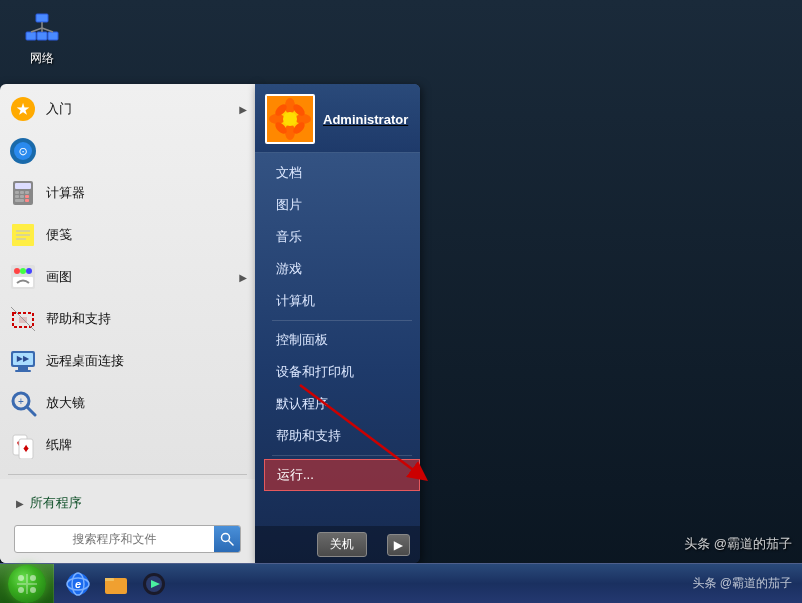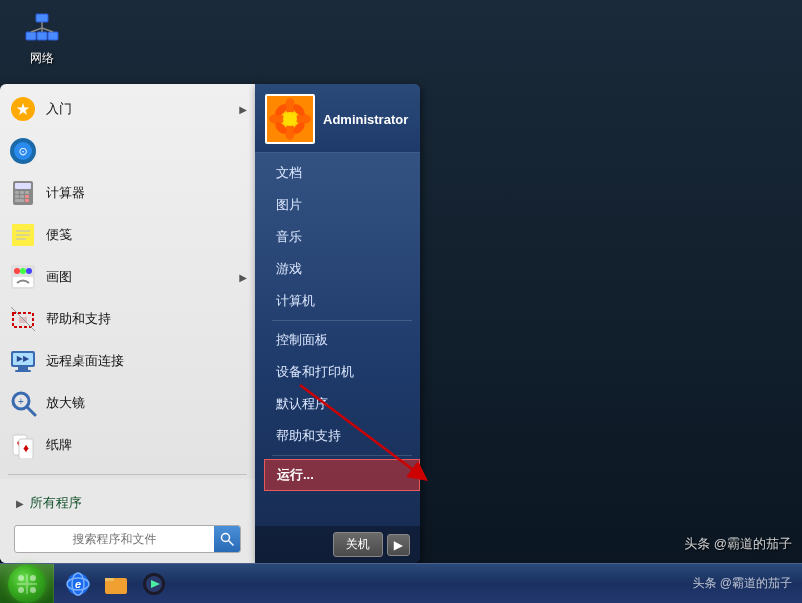--- a/index.html
+++ b/index.html
@@ -169,20 +169,21 @@
       overflow: hidden;
     }
 
     
     .user-section {
       display: flex;
       align-items: center;
       padding: 10px 8px 8px 10px;
       background: linear-gradient(180deg, #2a4a7a 0%, #1e3a6a 100%);
       border-bottom: 1px solid rgba(255,255,255,0.1);
+      text-decoration: underline;
     }
     .user-avatar {
       width: 50px;
       height: 50px;
       border-radius: 2px;
       overflow: hidden;
       flex-shrink: 0;
       margin-right: 8px;
       border: 2px solid #fff;
     }
@@ -208,21 +209,20 @@
     .right-item {
       display: flex;
       align-items: center;
       padding: 7px 12px;
       cursor: pointer;
       height: 32px;
     }
     .right-item.highlighted {
       background: rgba(200,50,50,0.6);
       border: 1px solid rgba(255,100,100,0.8);
-      font-weight: bold;
     }
     .right-item .right-label {
       color: #dde8ff;
       font-size: 13px;
     }
     .right-item.highlighted .right-label {
       color: #fff;
     }
 
     .right-divider {
@@ -231,21 +231,21 @@
       margin: 3px 8px;
     }
 
     
     .shutdown-bar {
       display: flex;
       align-items: center;
       padding: 6px 10px;
       background: rgba(0,0,0,0.3);
       justify-content: flex-end;
-      gap: 4px;
+      gap: 20px;
     }
     .shutdown-btn {
       background: linear-gradient(180deg, #6a6a6a 0%, #4a4a4a 100%);
       color: #fff;
       border: 1px solid #888;
       padding: 3px 12px;
       font-size: 12px;
       cursor: pointer;
       border-radius: 3px;
       font-family: "Microsoft YaHei", sans-serif;

